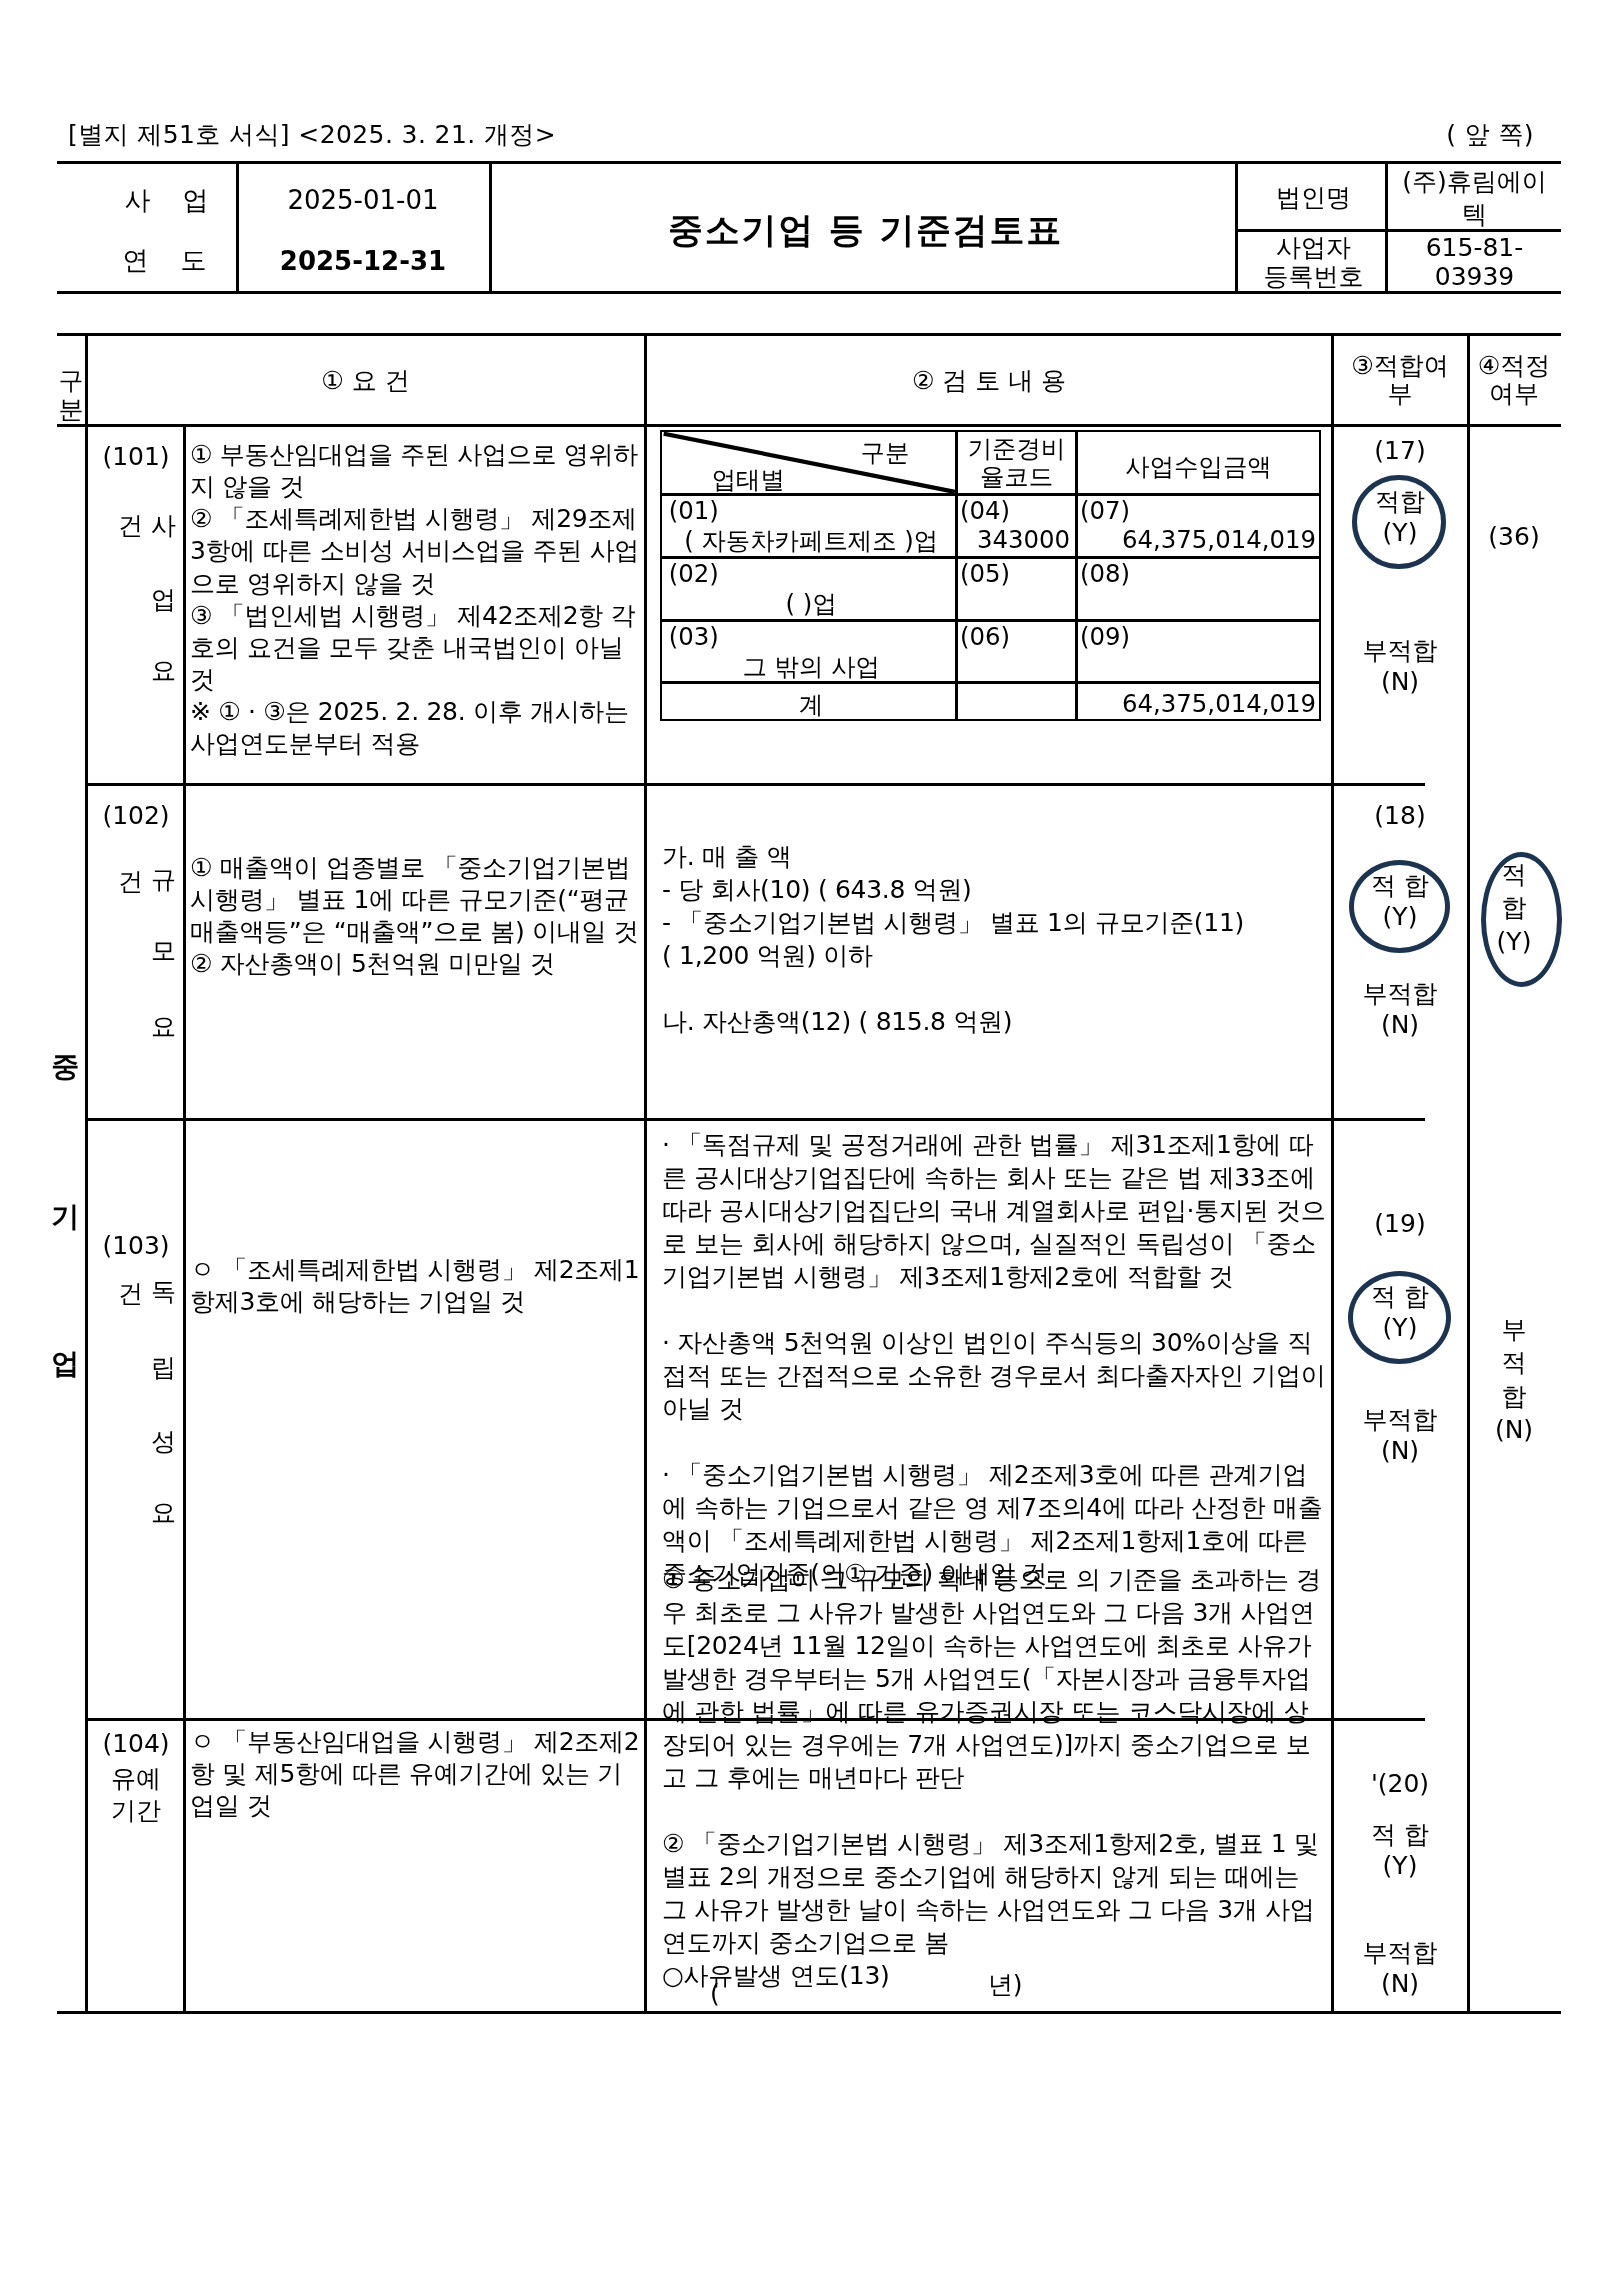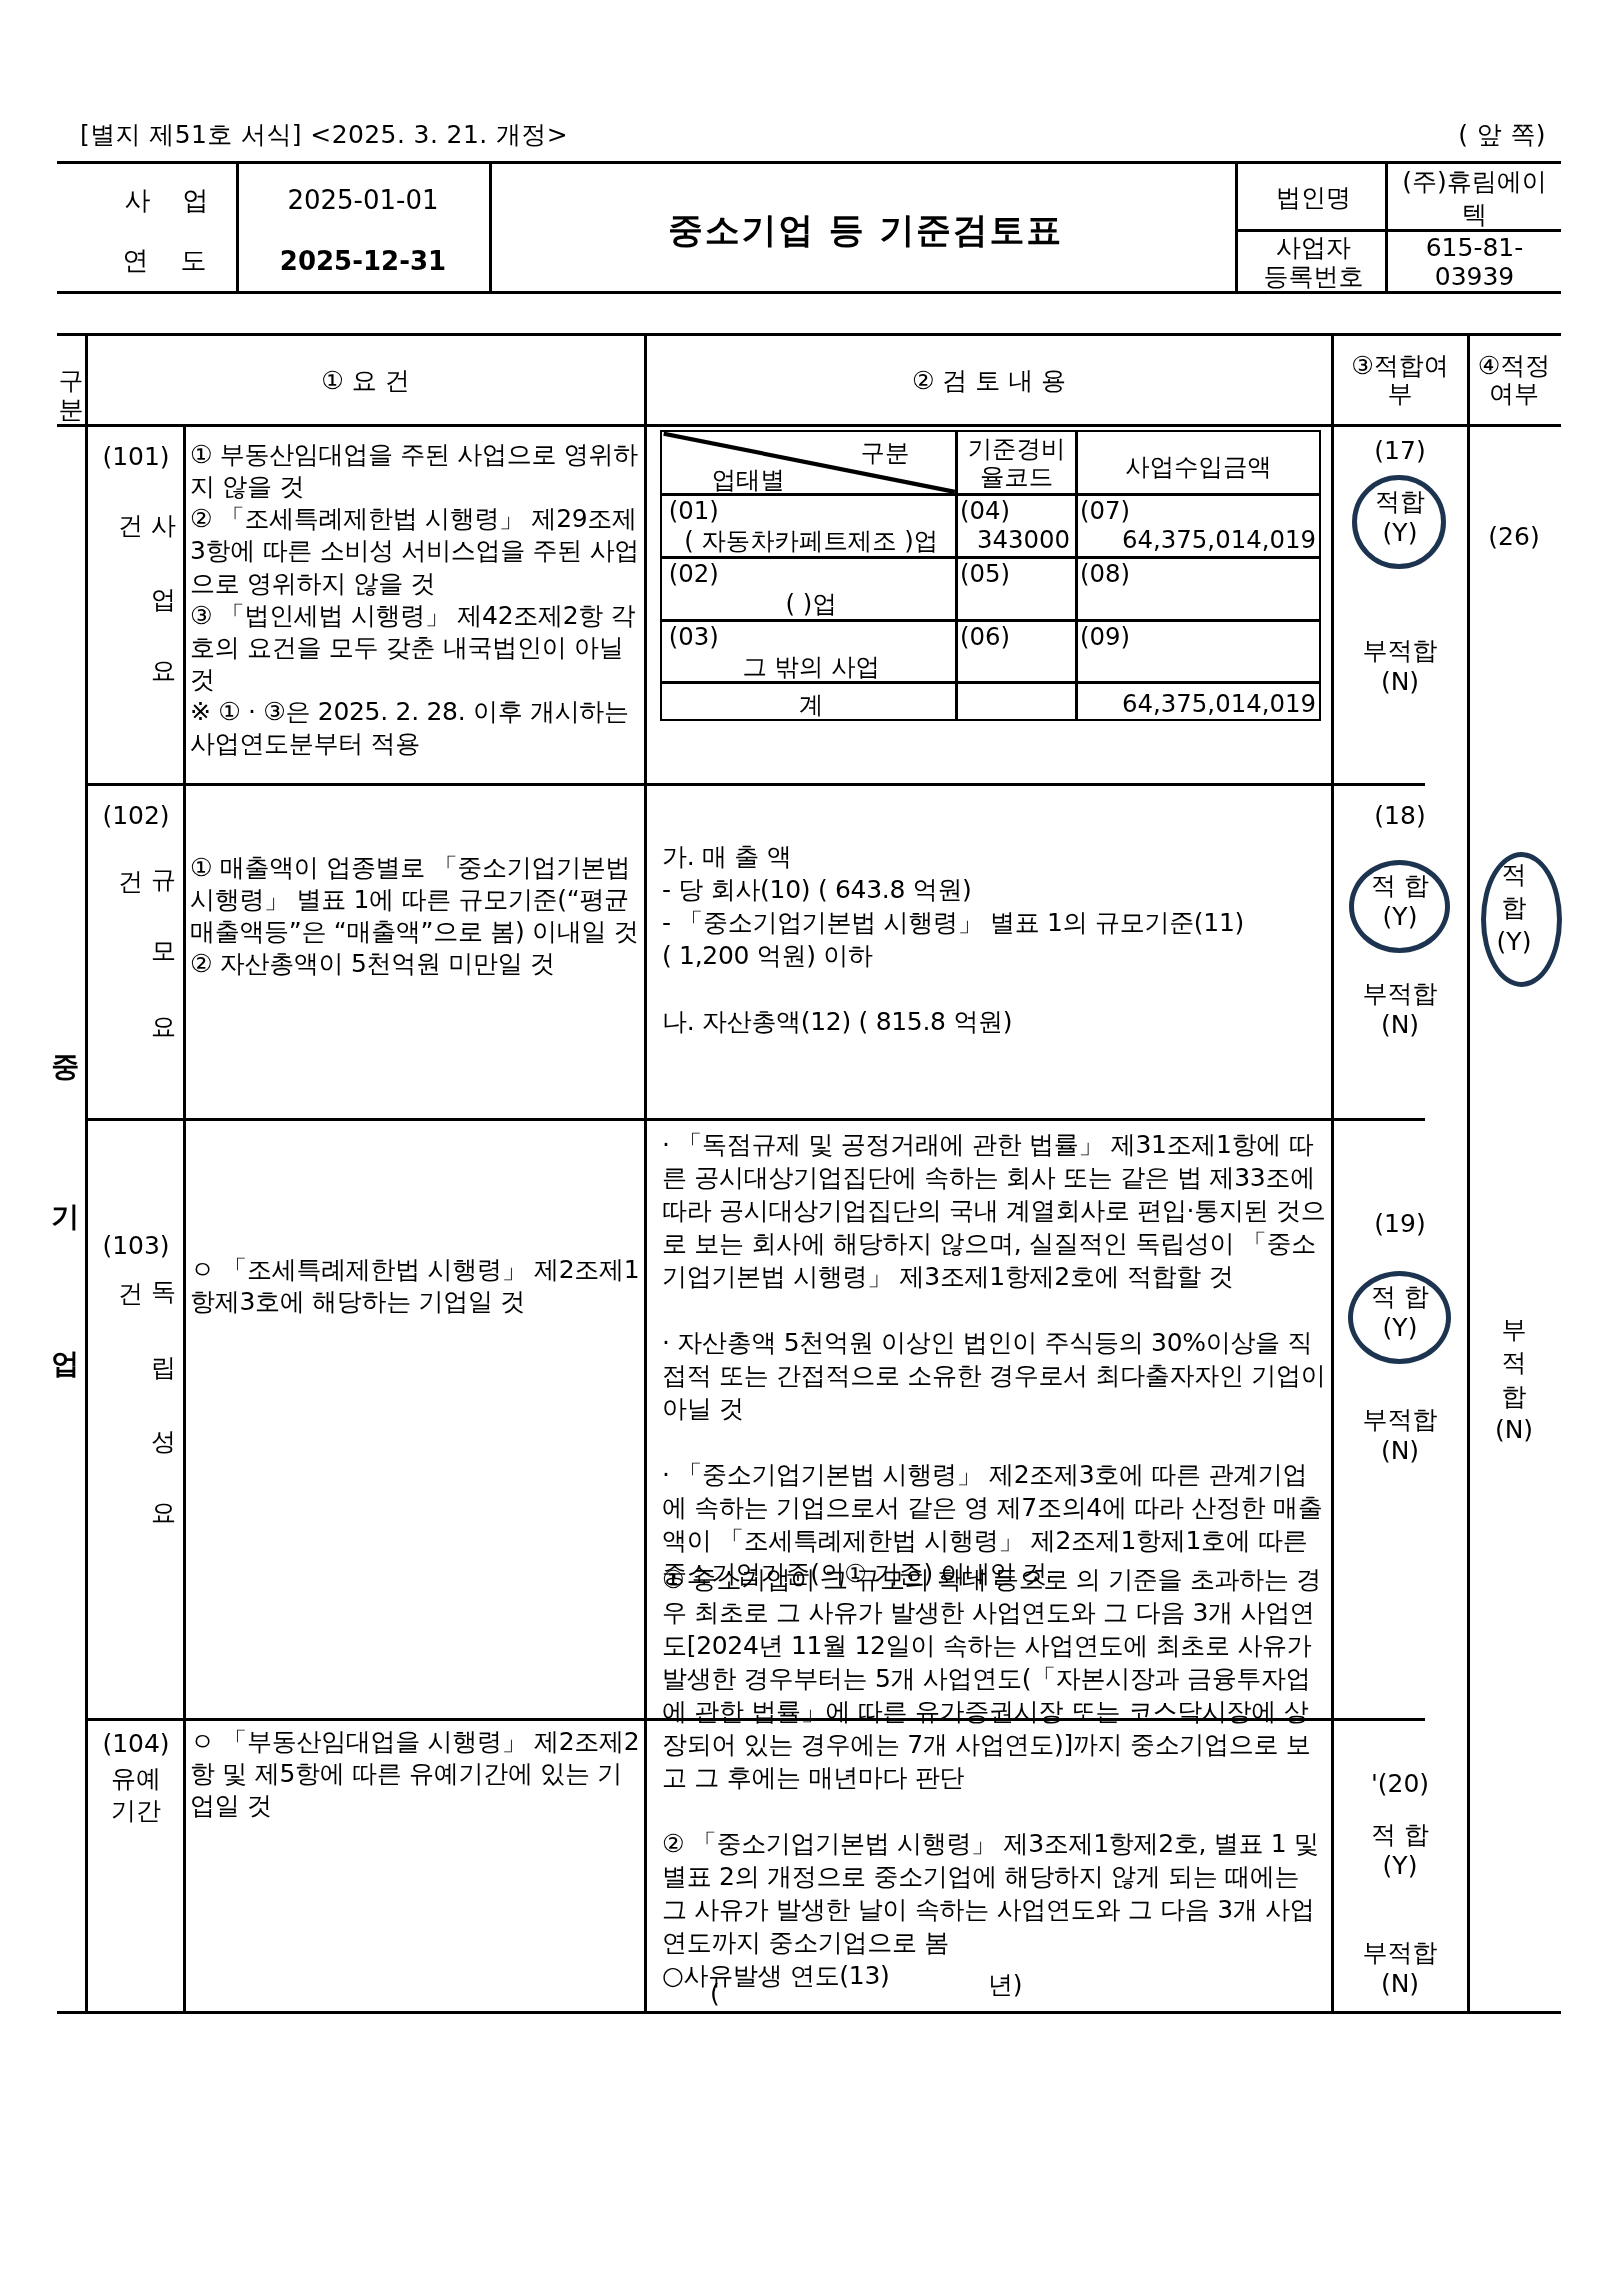--- a/index.html
+++ b/index.html
@@ -5,21 +5,21 @@
   html,body{margin:0;padding:0;background:#fff;}
   body{
     width:1617px;height:2284px;position:relative;
     font-family:"DejaVu Sans","Liberation Sans",sans-serif;
     color:#000;
     -webkit-font-smoothing:none;
   }
   .page{position:absolute;left:0;top:0;width:1617px;height:2284px;}
 
   
-  .topline{position:absolute;left:80px;top:118px;width:1466px;
+  .topline{position:absolute;left:68px;top:118px;width:1466px;
            display:flex;justify-content:space-between;align-items:flex-end;
            font-size:25px;letter-spacing:0.4px;}
 
   
   .hdr{position:absolute;left:57px;top:161px;width:1504px;height:133px;
        border-top:3.4px solid #000;border-bottom:3.4px solid #000;box-sizing:border-box;}
   .hdr .cell{position:absolute;box-sizing:border-box;display:flex;
              align-items:center;justify-content:center;text-align:center;}
   .vsep{position:absolute;width:2.5px;background:#000;}
   .hsep{position:absolute;height:2.5px;background:#000;}
@@ -249,21 +249,21 @@
     <div class="adq" style="left:1276px;top:1432px;width:134px;">'(20)</div>
     <div class="adq" style="left:1276px;top:1483px;width:134px;">
       <span class="ln">적  합</span>
       <span class="ln">(Y)</span>
     </div>
     <div class="adq" style="left:1276px;top:1601px;width:134px;">
       <span class="ln">부적합</span>
       <span class="ln">(N)</span>
     </div>
 
-    <div class="adq" style="left:1413px;top:185px;width:88px;">(26)</div>
+    <div class="adq" style="left:1413px;top:185px;width:88px;">(36)</div>
 
     <div class="inkcircle" style="left:1424px;top:516px;width:81px;height:135px;"></div>
     <div class="adq" style="left:1413px;top:522px;width:88px;line-height:1.33;">
       <span class="ln">적</span>
       <span class="ln">합</span>
       <span class="ln">(Y)</span>
     </div>
 
     <div class="adq" style="left:1413px;top:977px;width:88px;line-height:1.33;">
       <span class="ln">부</span>

